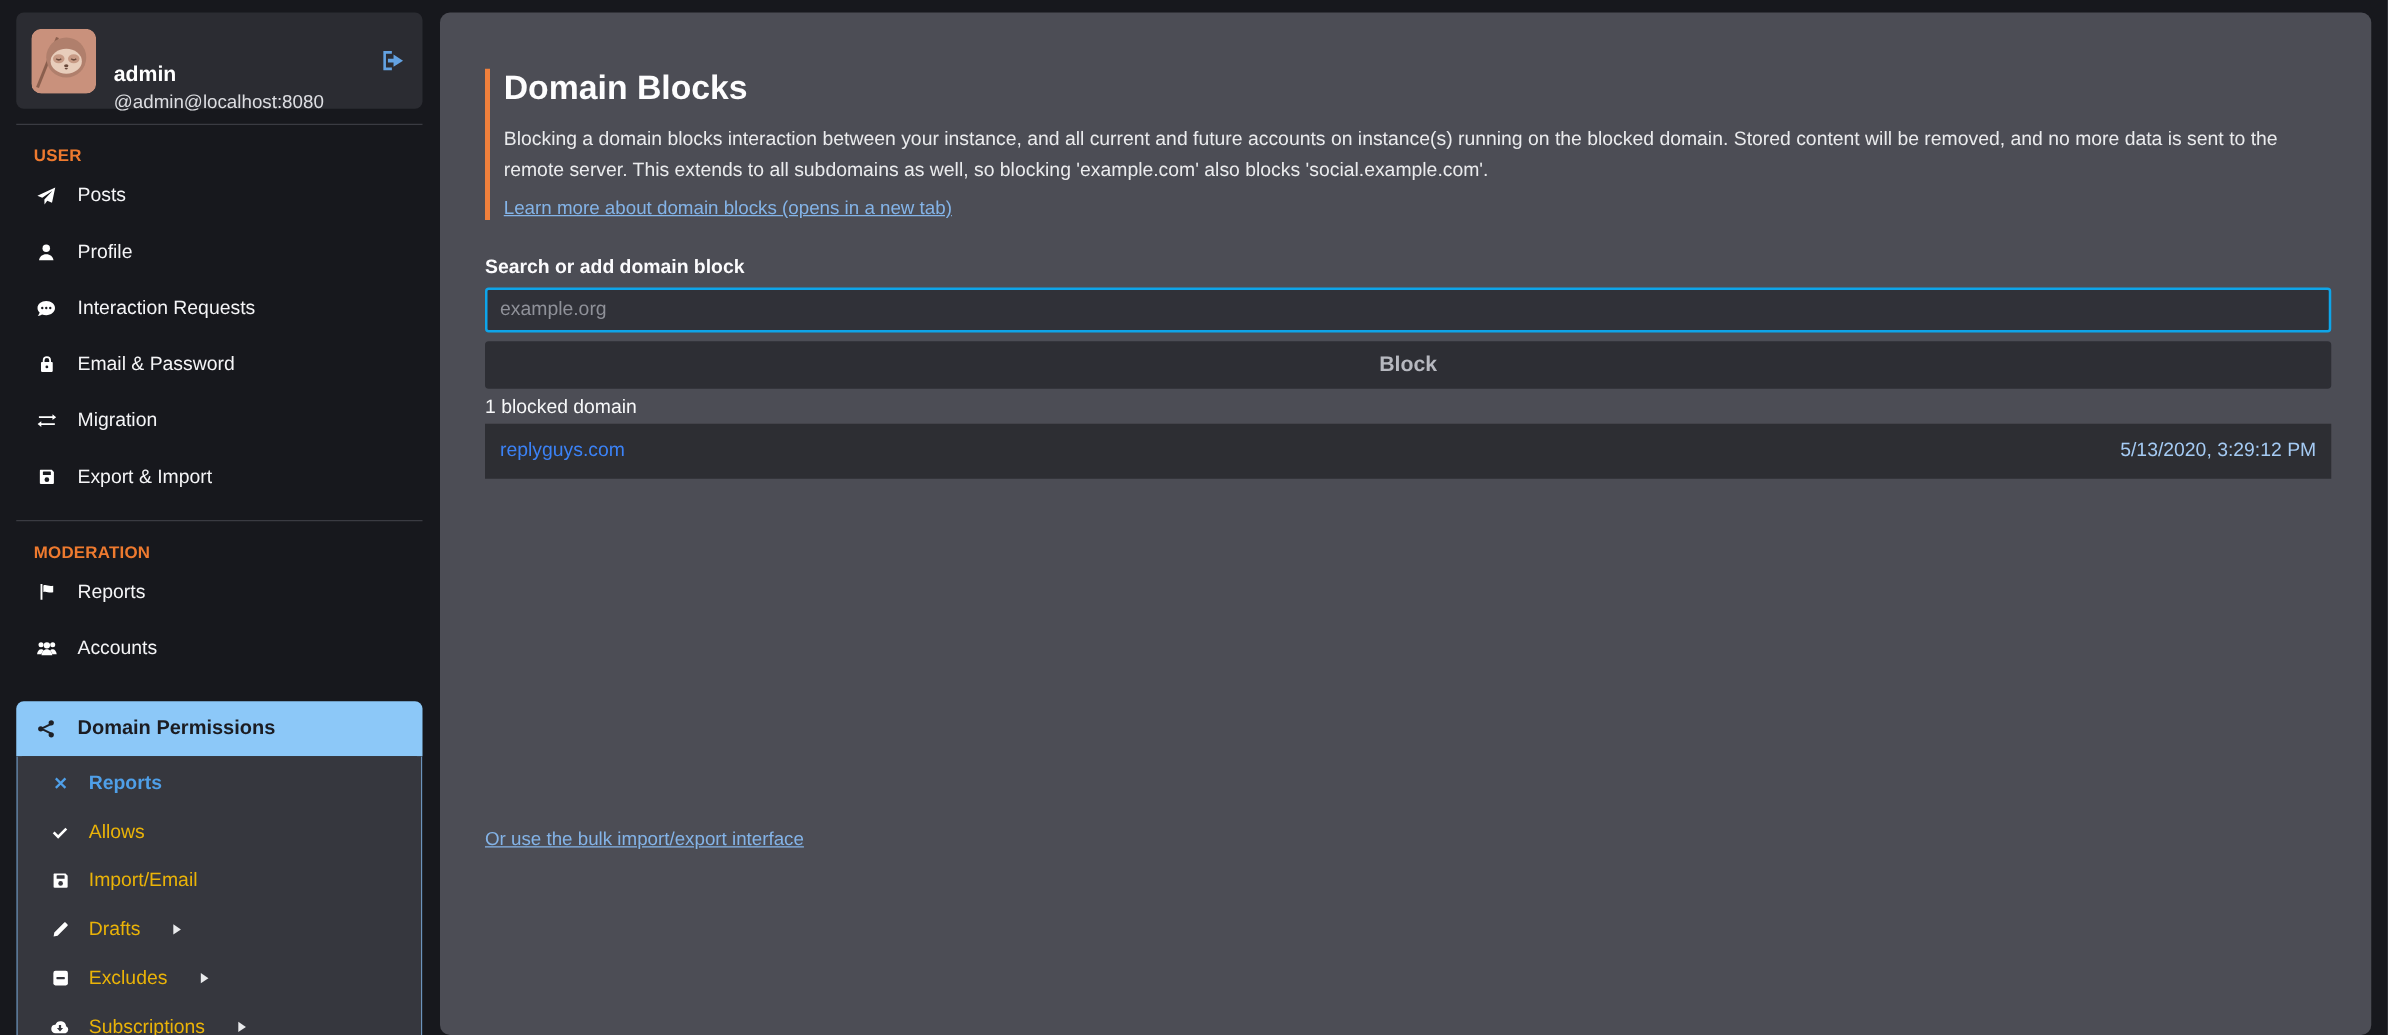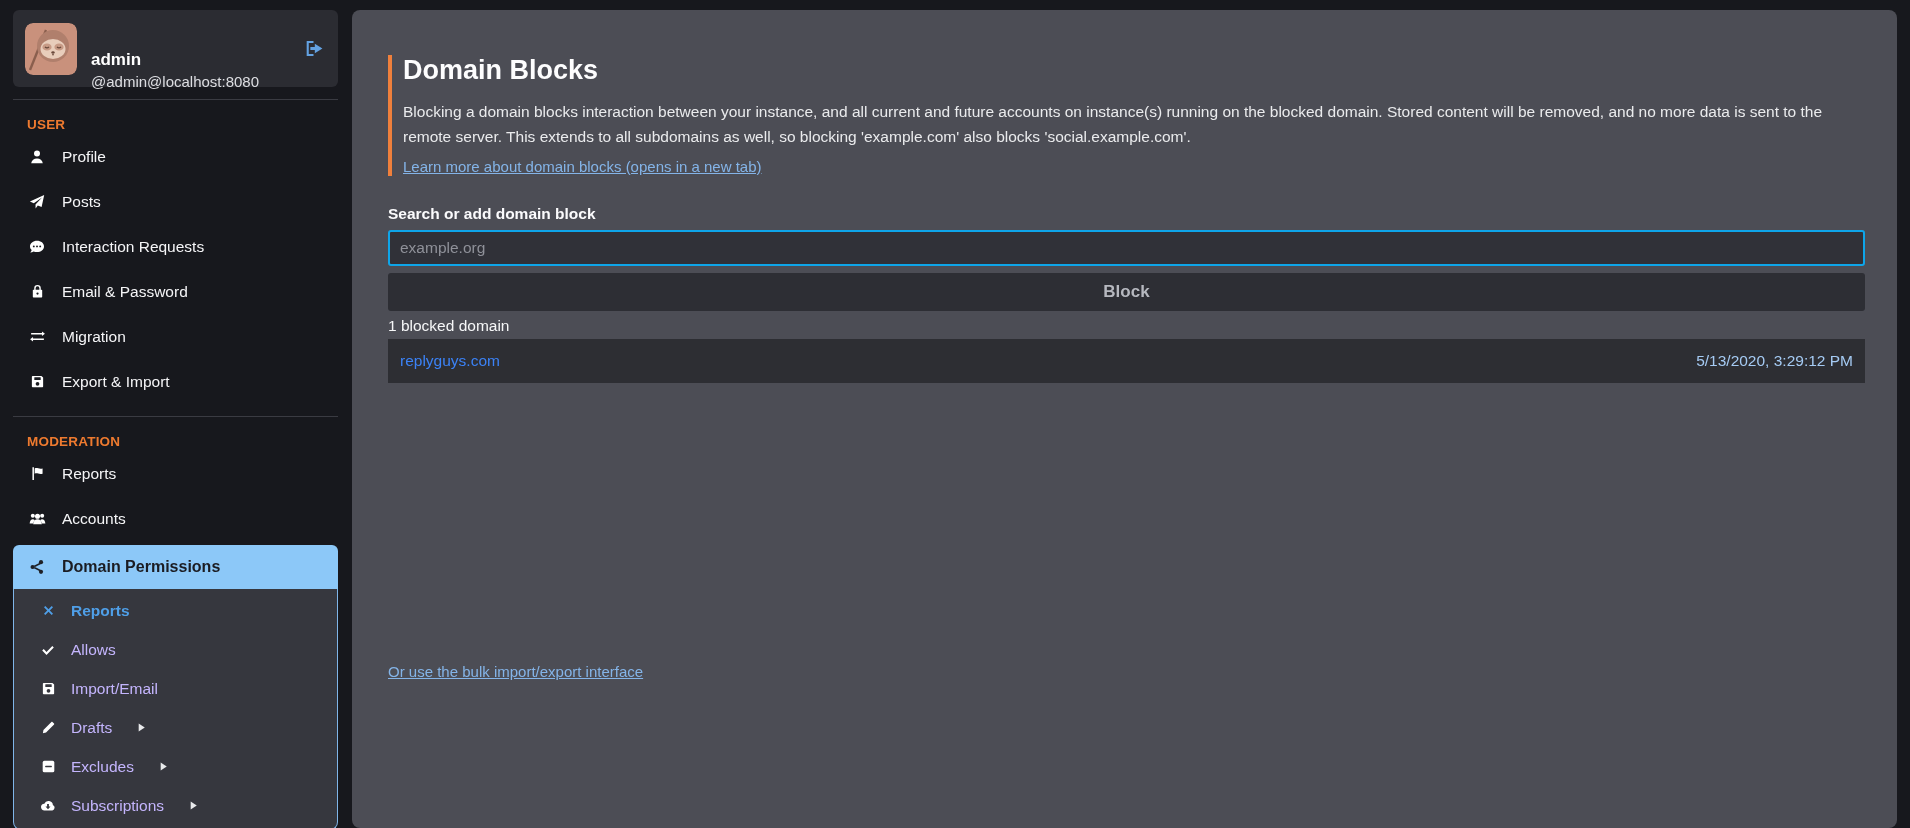--- a/index.html
+++ b/index.html
@@ -26,32 +26,32 @@
   .uc-handle { font-size:15px; color:#dddee2; margin-top:3px; }
   .logout { margin-left:auto; color:#63a2e2; cursor:pointer; }
   .divider { border:none; border-top:1px solid #3a3b42; margin:12px 0 0; }
   .section-label { margin:17px 0 2px 14px; color:#ee7a2f; font-weight:bold; font-size:13.5px; letter-spacing:.2px; }
   .nav-item {
     height:45px; display:flex; align-items:center; gap:15px;
     padding-left:14px; color:#f5f5f7; font-size:15.5px; cursor:pointer;
   }
   .nav-icon { width:20px; display:flex; justify-content:center; color:#ffffff; }
   .dp-selected {
-    margin-top:4px; height:44px; background:#8cc8f8; border-radius:6px 6px 0 0;
+    margin-top:20px; height:44px; background:#8cc8f8; border-radius:6px 6px 0 0;
     display:flex; align-items:center; gap:15px; padding-left:14px;
     color:#1b1c22; font-weight:bold; font-size:16px; cursor:pointer;
   }
   .dp-selected .nav-icon { color:#1e2026; }
   .submenu {
     background:#36373e; border:1px solid #7fb5e9; border-top:none;
     border-radius:0 0 8px 8px; padding:2px 0 4px;
   }
   .sub-item {
     height:39px; display:flex; align-items:center; gap:14px;
-    padding-left:25px; font-size:15.5px; color:#c4b5fd; cursor:pointer;
+    padding-left:25px; font-size:15.5px; color:#eab308; cursor:pointer;
   }
   .sub-item .nav-icon { width:18px; }
   .sub-item.active { color:#4f9fe8; font-weight:bold; }
   .sub-item.active .nav-icon { color:#4f9fe8; }
   .caret { margin-left:9px; color:#e9eaec; display:flex; }
 
   
   .main {
     position:absolute; left:352px; top:10px; width:1545px; height:818px;
     background:#4c4d55; border-radius:8px; padding:45px 32px 0 36px;
@@ -114,34 +114,34 @@
     </span>
   </div>
 
   <hr class="divider">
 
   <div class="section-label">USER</div>
 
   <div class="nav-item">
     <span class="nav-icon">
       <svg viewBox="0 0 16 16" width="16" height="16" fill="currentColor">
+          <path d="M15.2 1 .9 7.6l3.9 1.6L13 3.6 6.5 10.5l.1 4 2.2-3 3.8 1.6z"></path>
+        </svg>
+    </span>
+    <span>Posts</span>
+  </div>
+
+  <div class="nav-item">
+    <span class="nav-icon">
+      <svg viewBox="0 0 16 16" width="16" height="16" fill="currentColor">
           <circle cx="8" cy="4.6" r="3"></circle>
           <path d="M2.2 14.2c.4-3 2.8-4.8 5.8-4.8s5.4 1.8 5.8 4.8z"></path>
         </svg>
     </span>
     <span>Profile</span>
-  </div>
-
-  <div class="nav-item">
-    <span class="nav-icon">
-      <svg viewBox="0 0 16 16" width="16" height="16" fill="currentColor">
-          <path d="M15.2 1 .9 7.6l3.9 1.6L13 3.6 6.5 10.5l.1 4 2.2-3 3.8 1.6z"></path>
-        </svg>
-    </span>
-    <span>Posts</span>
   </div>
 
   <div class="nav-item">
     <span class="nav-icon">
       <svg viewBox="0 0 16 16" width="16" height="16" fill="currentColor">
         <path d="M8 1.8C4.1 1.8 1 4.3 1 7.4c0 1.4.6 2.6 1.7 3.6-.2.9-.7 1.8-1.5 2.5 1.3 0 2.5-.4 3.4-1 1 .4 2.2.6 3.4.6 3.9 0 7-2.5 7-5.7S11.9 1.8 8 1.8z"></path>
         <circle class="cut" cx="4.8" cy="7.4" r=".95"></circle>
           <circle class="cut" cx="8" cy="7.4" r=".95"></circle>
           <circle class="cut" cx="11.2" cy="7.4" r=".95"></circle>
       </svg>

